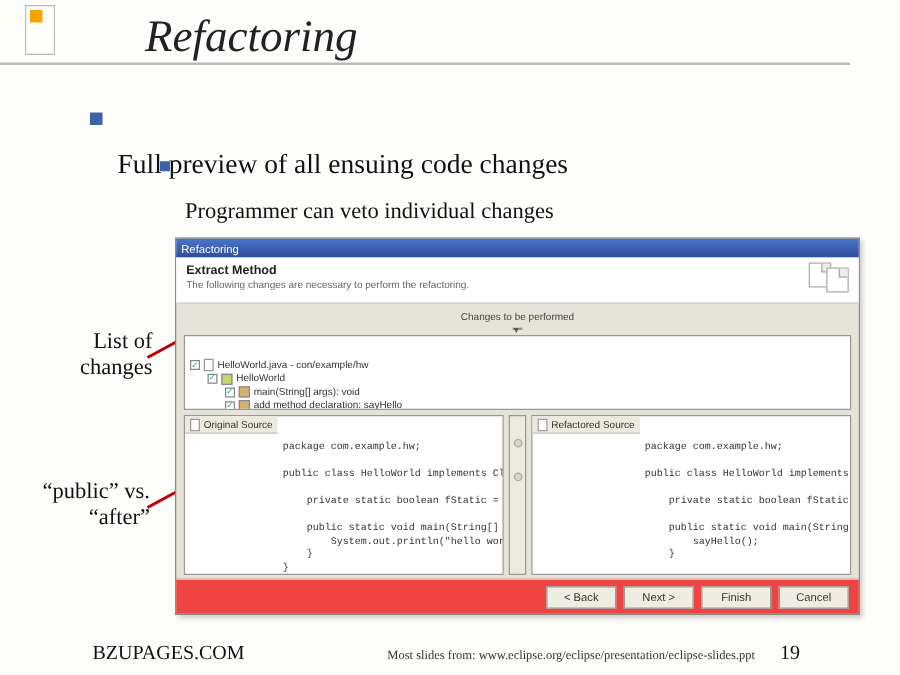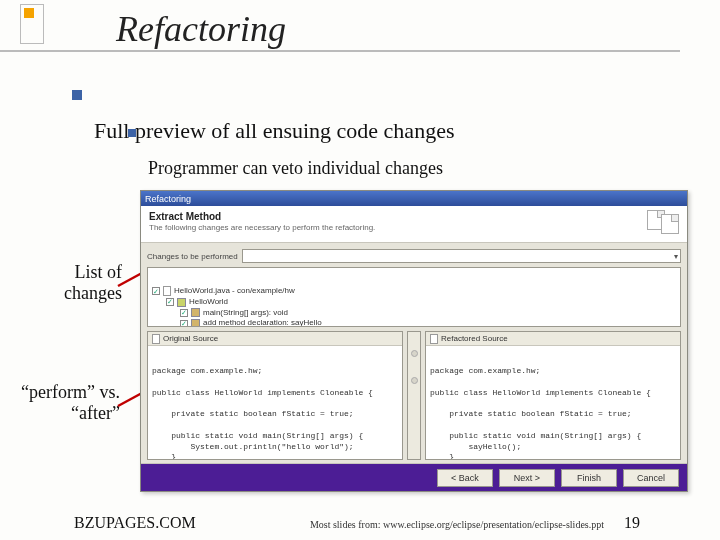--- a/index.html
+++ b/index.html
@@ -30,39 +30,39 @@
   .dialog { position:absolute; left:140px; top:190px; width:548px; height:302px; background:#e6e4da; border:1px solid #8a8a80; font-family: Tahoma, Arial, sans-serif; font-size:9px; color:#333; box-shadow: 2px 2px 4px rgba(0,0,0,0.2); }
   .dlg-titlebar { height:15px; background:linear-gradient(#4b74c9,#2d4d9a); color:#fff; display:flex; align-items:center; padding:0 4px; font-size:9px; }
   .dlg-header { padding:4px 8px 8px 8px; background:#fff; border-bottom:1px solid #c8c6bc; display:flex; justify-content:space-between; }
   .dlg-header-left { line-height:1.3; }
   .dlg-header-title { font-weight:bold; font-size:10px; color:#222; }
   .dlg-header-sub { color:#666; font-size:8px; filter:blur(0.6px); }
   .dlg-header-icons { display:flex; gap:2px; align-items:flex-start; }
   .tiny-doc { width:18px; height:20px; background:#fff; border:1px solid #aaa; position:relative; }
   .tiny-doc::after{ content:""; position:absolute; right:0; top:0; width:6px; height:6px; background:#eee; border-left:1px solid #aaa; border-bottom:1px solid #aaa;}
   .dlg-body { padding:6px 6px 0 6px; display:flex; flex-direction:column; height:calc(100% - 15px - 40px - 28px); }
-  .file-row { display:flex; align-items:center; gap:4px; margin-bottom:4px; }
+  .file-row { display:flex; align-items:center; gap:4px; margin-bottom:4px;flex-direction:column; }
   .file-row label { font-size:8px; color:#444; filter:blur(0.5px);}
   .file-row .combo { flex:1; height:14px; background:#fff; border:1px solid #9a988e; display:flex; align-items:center; padding:0 3px; font-size:8px; color:#333; filter:blur(0.5px); position:relative;}
   .combo::after{content:"▾"; position:absolute; right:2px; font-size:8px; color:#555;}
   .tree-pane { flex:none; height:60px; background:#fff; border:1px solid #9a988e; padding:18px 4px; overflow:hidden; }
   .tree-line { display:flex; align-items:center; gap:3px; font-size:8px; line-height:1.35; color:#333; filter:blur(0.4px);}
   .tree-line.lvl1{ padding-left:0;} .tree-line.lvl2{padding-left:14px;} .tree-line.lvl3{padding-left:28px;}
   .chk { width:8px; height:8px; border:1px solid #888; background:#fff; display:inline-flex; align-items:center; justify-content:center; font-size:7px; color:#2a7; }
   .ico-sq { width:9px; height:9px; background:#c9d46a; border:1px solid #889; }
   .ico-doc { width:8px; height:10px; background:#fff; border:1px solid #999; }
 
   .diff-row { display:flex; gap:4px; margin-top:4px; flex:1; min-height:0;}
-  .diff-pane { flex:1; display:flex; flex-direction:column; border:1px solid #9a988e; background:#fff; min-width:0;}
+  .diff-pane { flex:1; display:flex; flex-direction:row; border:1px solid #9a988e; background:#fff; min-width:0;}
   .diff-hdr { height:14px; background:#eceadf; border-bottom:1px solid #c8c6bc; display:flex; align-items:center; padding:0 4px; font-size:8px; color:#333; gap:3px;}
   .diff-code { flex:1; padding:20px 4px; font-family: "Courier New", monospace; font-size:8px; color:#333; line-height:1.35; white-space:pre; overflow:hidden; filter:blur(0.45px);}
   .gutter{ width:14px; background:#eceadf; border:1px solid #9a988e; display:flex; flex-direction:column; align-items:center; padding-top:18px; gap:20px;}
   .link-dot{ width:7px; height:7px; border-radius:50%; background:#d7d5ca; border:1px solid #aaa;}
 
-  .dlg-buttons { position:absolute; left:0; right:0; bottom:0; height:28px; border-top:1px solid #c8c6bc; background:#4c1d95; display:flex; align-items:center; justify-content:flex-end; gap:6px; padding:0 8px;}
+  .dlg-buttons { position:absolute; left:0; right:0; bottom:0; height:28px; border-top:1px solid #c8c6bc; background:#ef4444; display:flex; align-items:center; justify-content:flex-end; gap:6px; padding:0 8px;}
   .btn { height:18px; min-width:56px; border:1px solid #9a988e; background:#efece1; font-size:9px; display:flex; align-items:center; justify-content:center; padding:0 8px; color:#333;}
 
   
   .footer-left { position:absolute; left:74px; bottom:8px; font-size:16px; color:#111;}
   .footer-right{ position:absolute; right:46px; bottom:10px; font-size:10px; color:#333;}
   .page-num { position:absolute; right:10px; bottom:8px; font-size:16px; color:#111;}
 </style>
 </head>
 <body>
 
@@ -78,21 +78,21 @@
     <div class="sq-bullet"></div>
     <div class="bullet-text">Full preview of all ensuing code changes</div>
   </div>
   <div class="bullet-row" style="left:128px; top:122px;">
     <div class="sq-bullet small"></div>
     <div class="bullet-text small">Programmer can veto individual changes</div>
   </div>
 
   <div class="callout" style="left:30px; top:262px; width:92px; white-space:pre;">List of
 changes</div>
-  <div class="callout" style="left:0px; top:382px; width:120px; white-space:pre;">“perform” vs.
+  <div class="callout" style="left:0px; top:382px; width:120px; white-space:pre;">“public” vs.
 “after”</div>
 
   <svg class="arrow-svg" style="left:116px; top:256px;" width="60" height="34">
     <defs>
         <marker id="ah1" markerWidth="8" markerHeight="8" refX="6" refY="3" orient="auto">
           <path d="M0,0 L6,3 L0,6 Z" fill="#c00000"></path>
         </marker>
       </defs>
     <line x1="2" y1="30" x2="50" y2="4" stroke="#c00000" stroke-width="2.5" marker-end="url(#ah1)"></line>
   </svg>

